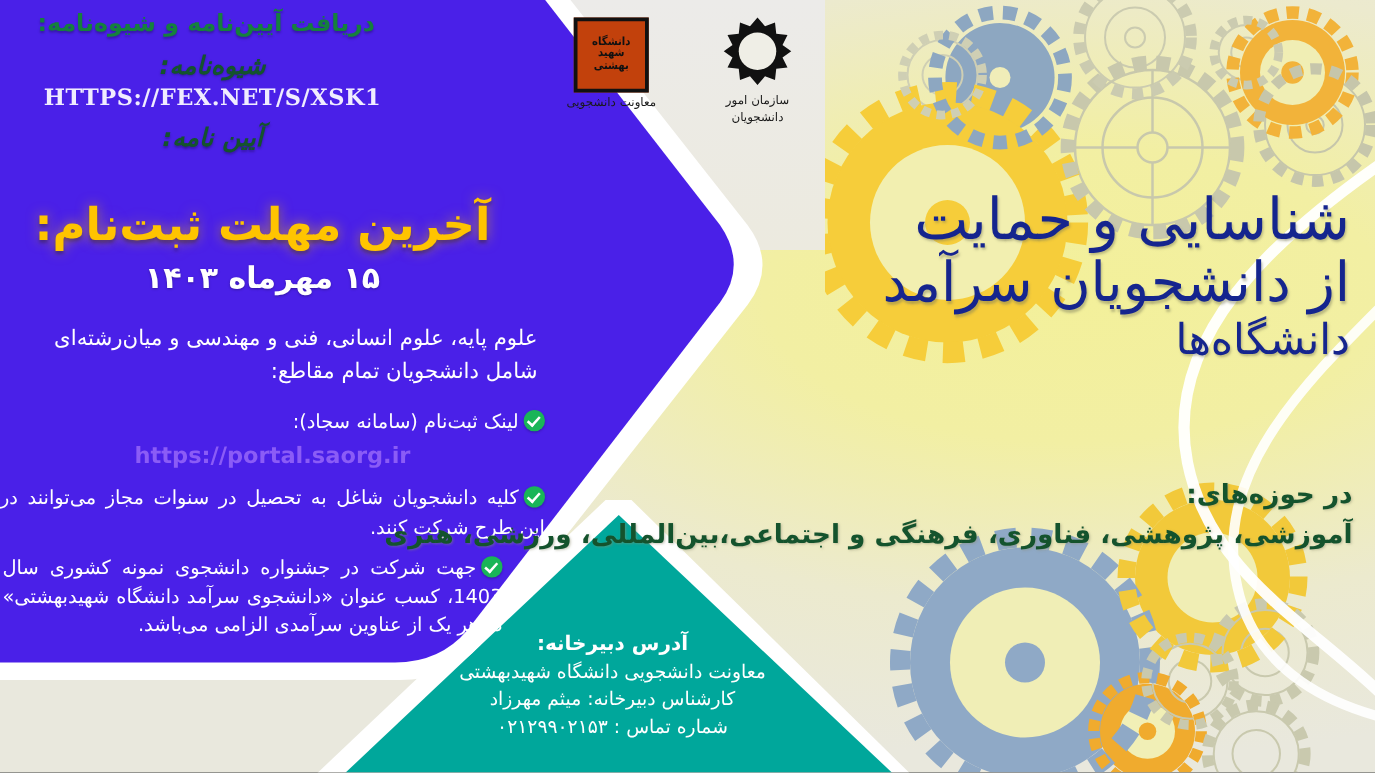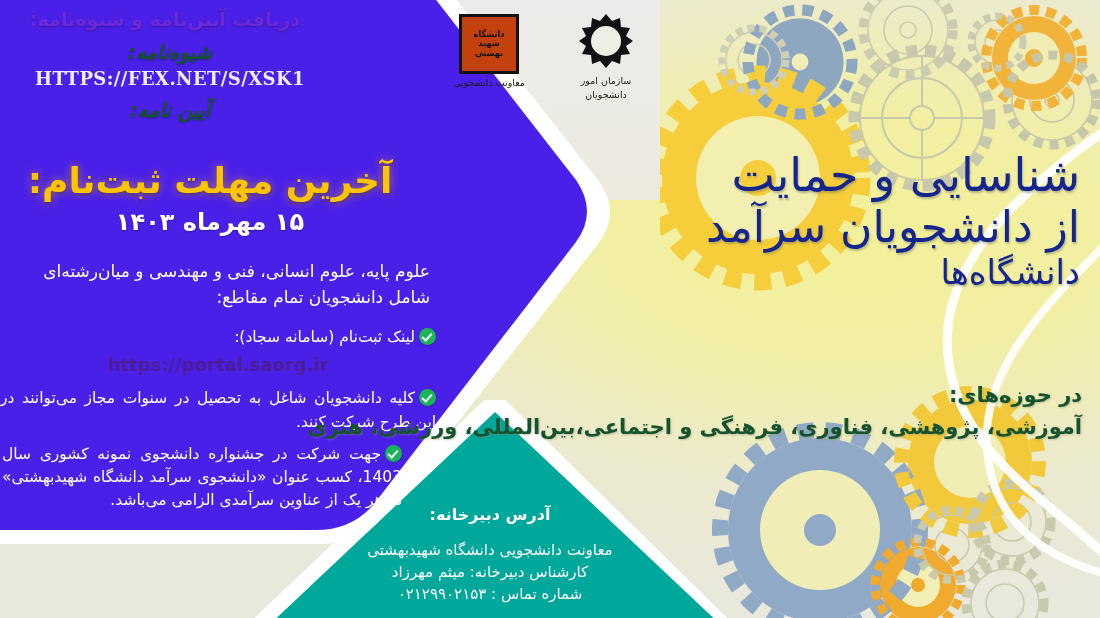--- a/index.html
+++ b/index.html
@@ -38,21 +38,21 @@
   
   .teal-wrap{position:absolute;left:210px;top:400px;width:560px;height:260px;}
   .teal-wrap svg{display:block;}
 
   
   .txt{position:absolute;direction:rtl;text-align:right;}
 
   
   .lead-label{
     left:0;top:8px;width:330px;
-    color:#6d28d9;font-weight:bold;font-size:19px;letter-spacing:0;
+    color:#15803d;font-weight:bold;font-size:19px;letter-spacing:0;
     text-shadow:0 1px 2px rgba(0,0,0,.28);
   }
   .sub-label{
     color:#14532d;font-weight:bold;font-size:20px;
     text-shadow:0 1px 2px rgba(0,0,0,.28);
     font-style:italic;
   }
   .url-line{
     color:#f0ecff;font-family:"DejaVu Serif","Liberation Serif",serif;
     font-size:18px;font-weight:600;direction:ltr;text-align:center;
@@ -87,35 +87,35 @@
   .bullet .ck{
     display:inline-block;vertical-align:-3px;width:17px;height:17px;
     border-radius:50%;background:#19b558;margin-left:4px;position:relative;
     box-shadow:0 1px 2px rgba(0,0,0,.25);
   }
   .bullet .ck::after{
     content:"";position:absolute;left:5px;top:3px;width:4px;height:8px;
     border:solid #fff;border-width:0 2.2px 2.2px 0;transform:rotate(42deg);
   }
   .bullet-url{
-    display:block;direction:ltr;text-align:center;color:#4c1d95;
+    display:block;direction:ltr;text-align:center;color:#8b5cf6;
     font-size:18px;font-weight:bold;margin-top:2px;
     font-family:"DejaVu Sans","Liberation Sans",sans-serif;
   }
   .b1{text-align:right;}
   .b2{text-align:justify;text-align-last:right;}
   .b3{text-align:justify;text-align-last:right;width:400px;margin-right:34px;}
 
   
   .contact{
     position:absolute;left:300px;top:505px;width:380px;
     color:#ffffff;text-align:center;direction:rtl;
     font-family:"DejaVu Sans","Liberation Sans",sans-serif;
   }
-  .contact .c-title{font-size:16px;font-weight:bold;margin-bottom:16px;}
+  .contact .c-title{font-size:16px;font-weight:bold;margin-bottom:3px;}
   .contact .c-line{font-size:15px;line-height:1.45;}
 
   
   .main-title{
     position:absolute;right:20px;top:150px;width:520px;
     text-align:right;direction:rtl;color:#15258e;font-weight:normal;
     text-shadow:1px 2px 2px rgba(120,120,90,.45);
   }
   .mt-l1{font-size:46px;line-height:1.12;letter-spacing:-1px;}
   .mt-l2{font-size:44px;line-height:1.12;letter-spacing:-1px;}

